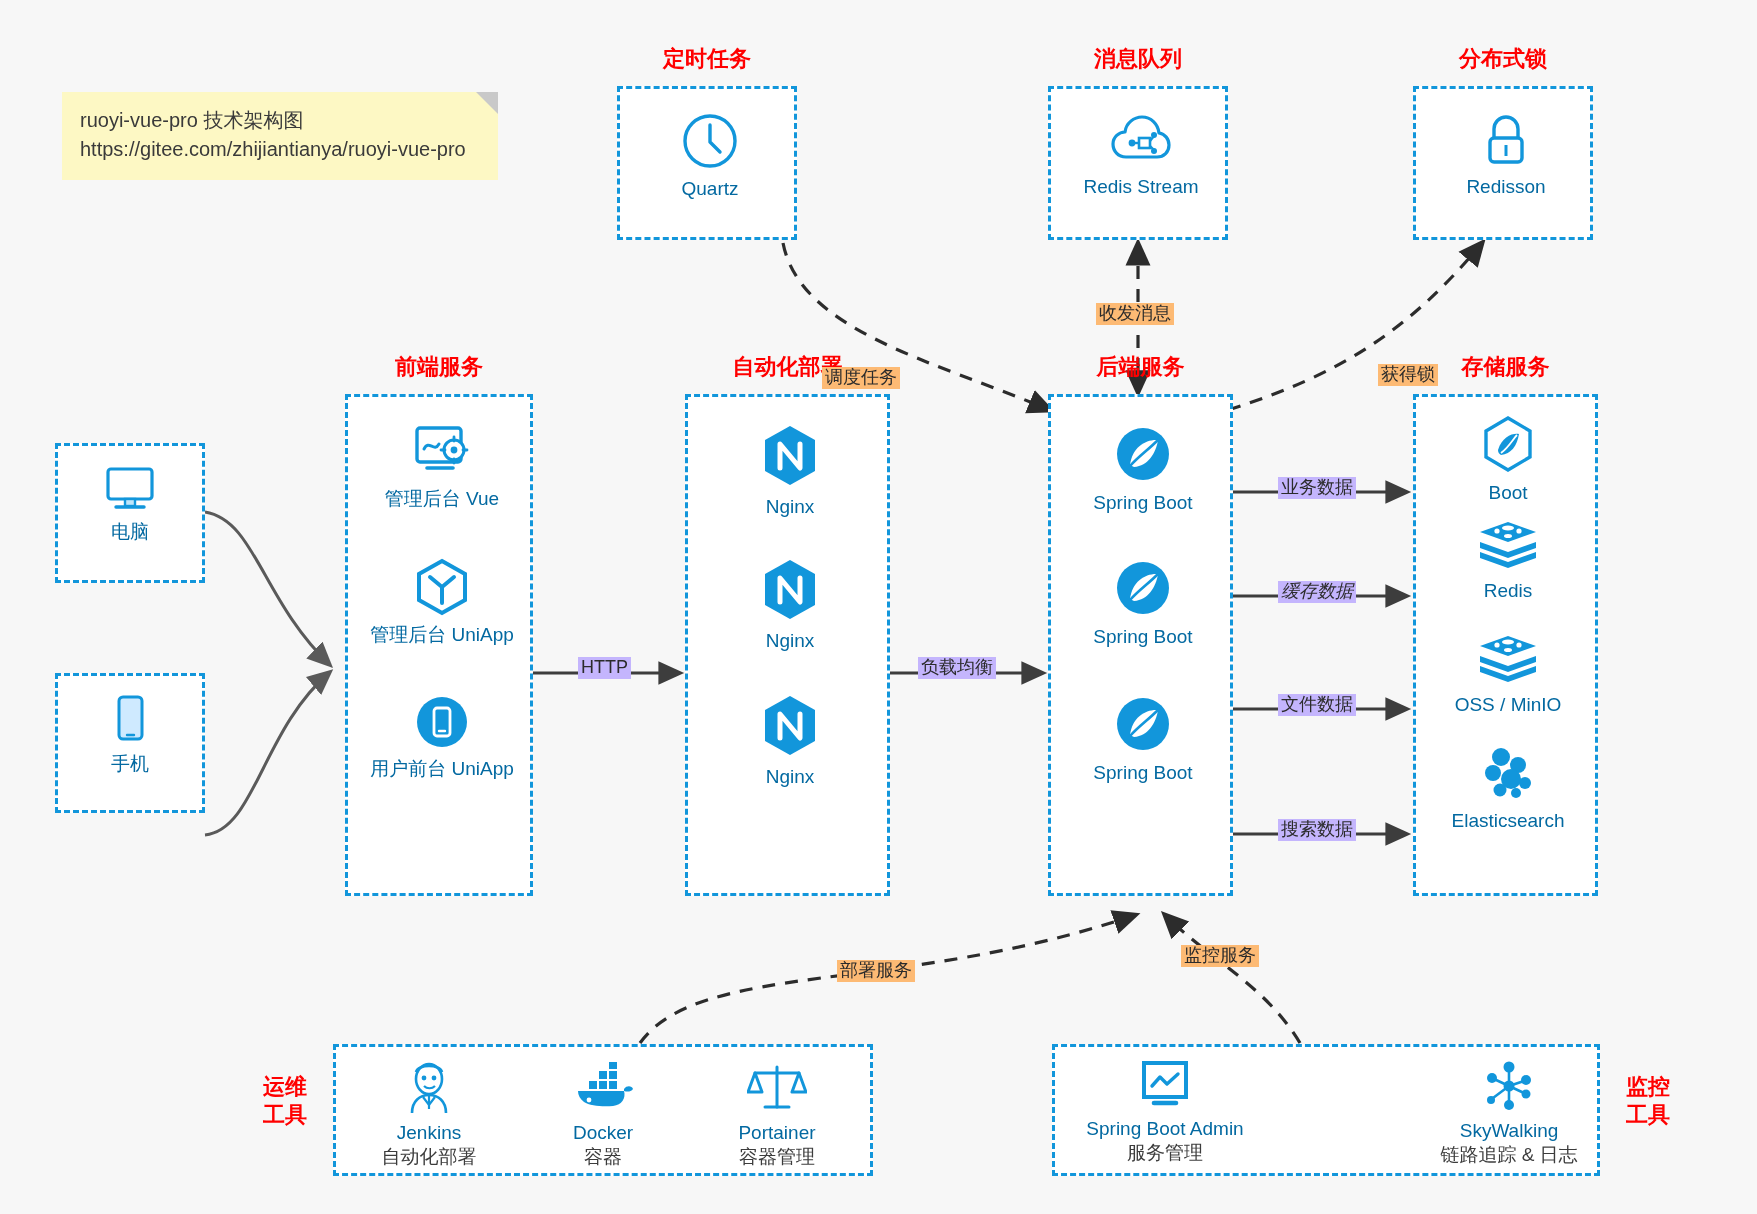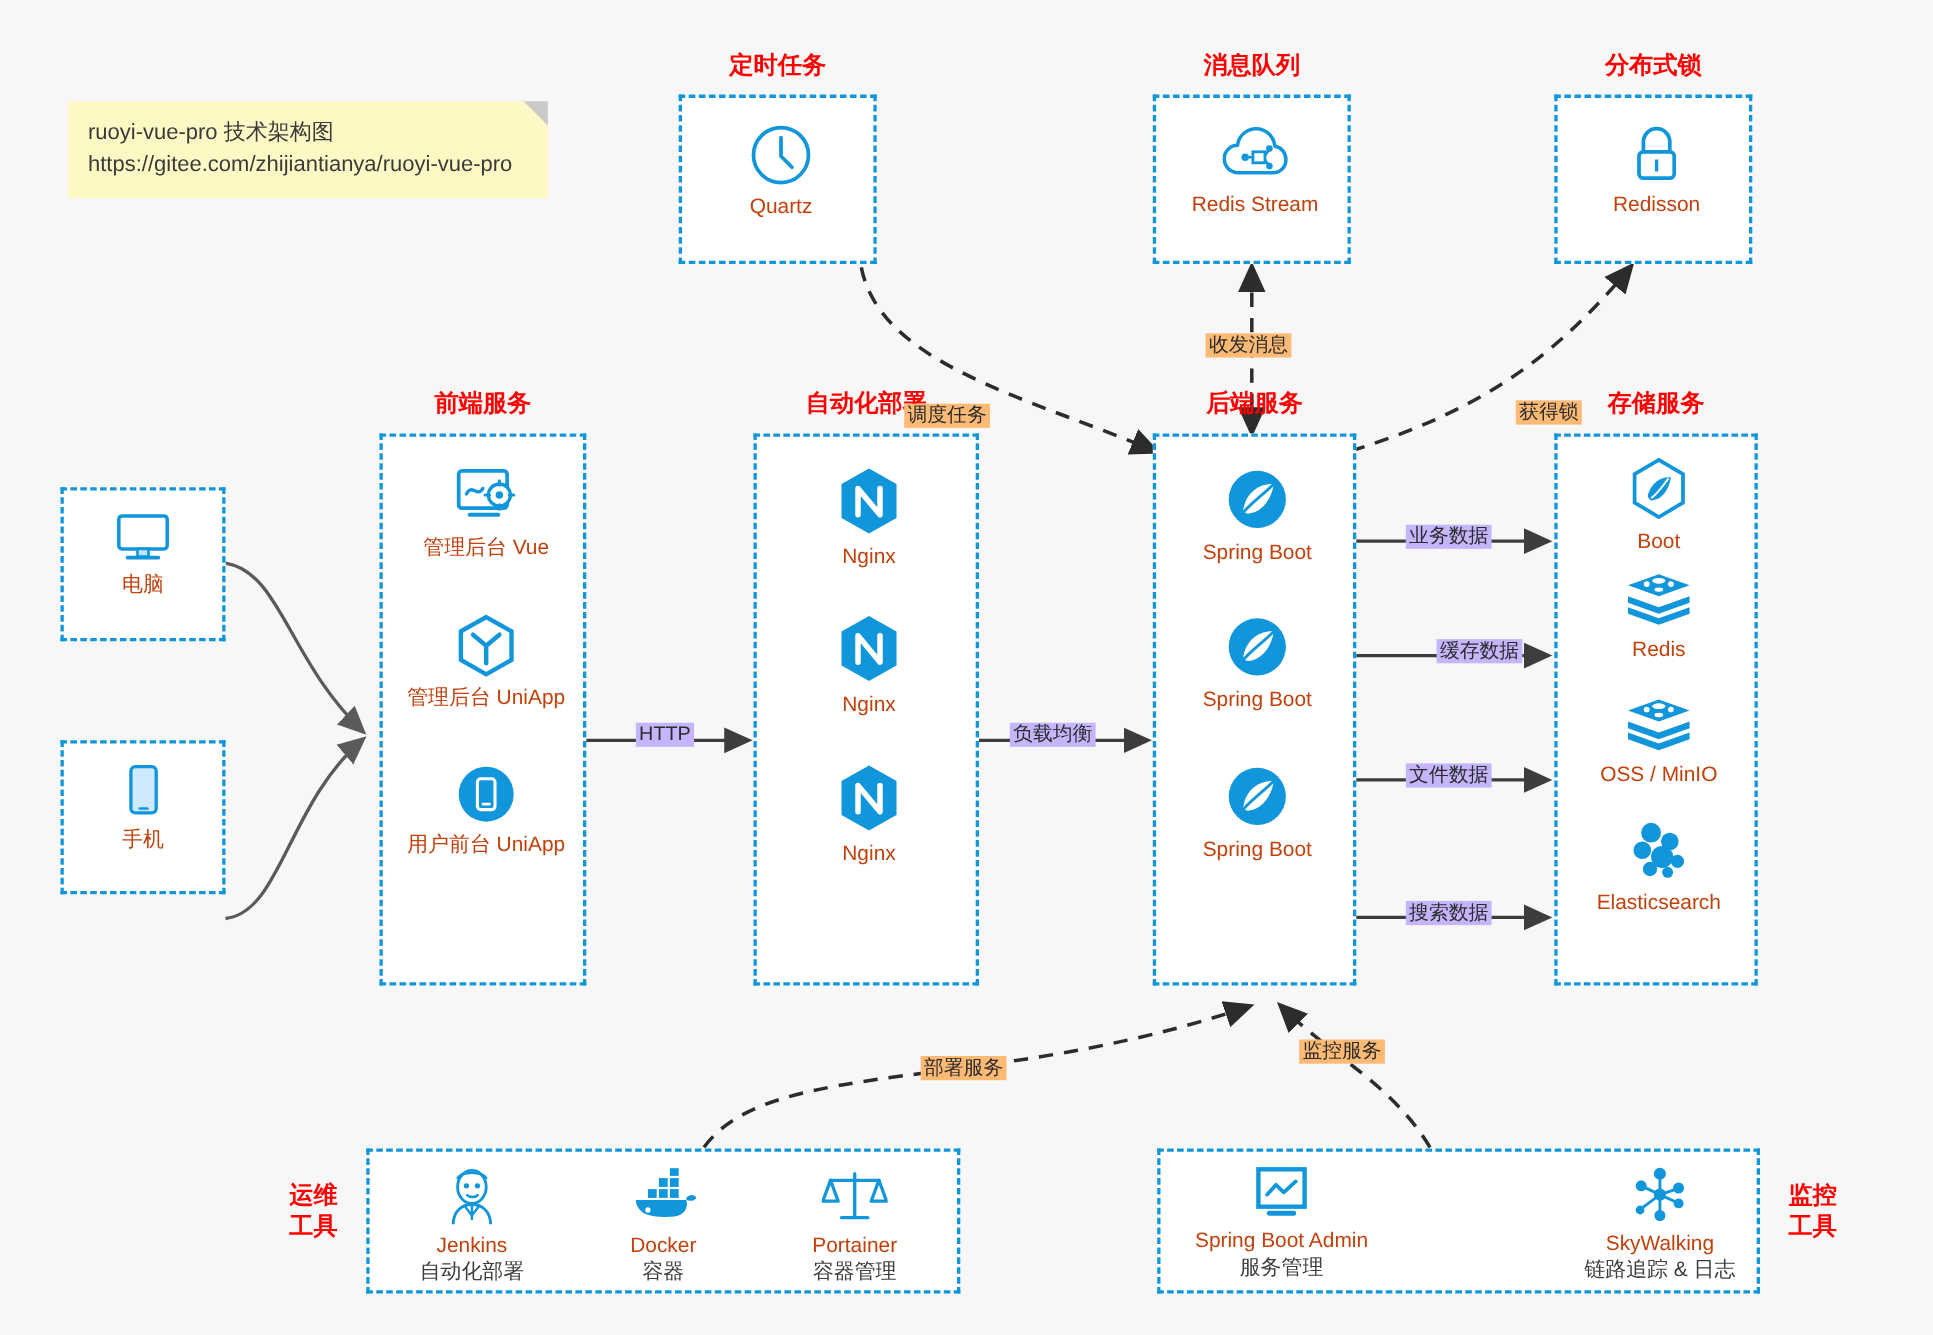--- a/index.html
+++ b/index.html
@@ -68,21 +68,21 @@
     box-sizing: border-box;
   }
   .node .icon {
     display: block;
     margin: 0 auto 6px auto;
     line-height: 0;
   }
   .node .cap {
     display: block;
     font-size: 19px;
-    color: #c2410c;
+    color: #0369a1;
     line-height: 1.25;
     white-space: nowrap;
   }
   .node .cap2 {
     display: block;
     font-size: 19px;
     color: #3c3c3c;
     line-height: 1.25;
     white-space: nowrap;
   }
@@ -510,19 +510,19 @@
     <div>监控</div>
     <div>工具</div>
   </div>
 
   <div class="elabel" style="left:578px; top:657px;">HTTP</div>
   <div class="elabel" style="left:918px; top:657px;">负载均衡</div>
   <div class="elabel onbg" style="left:822px; top:367px;">调度任务</div>
   <div class="elabel onbg" style="left:1096px; top:303px;">收发消息</div>
   <div class="elabel onbg" style="left:1378px; top:364px;">获得锁</div>
   <div class="elabel" style="left:1278px; top:477px;">业务数据</div>
-  <div class="elabel" style="left:1306px; top:581px;">缓存数据</div>
+  <div class="elabel" style="left:1278px; top:581px;font-style:italic;">缓存数据</div>
   <div class="elabel" style="left:1278px; top:694px;">文件数据</div>
   <div class="elabel" style="left:1278px; top:819px;">搜索数据</div>
   <div class="elabel onbg" style="left:837px; top:960px;">部署服务</div>
   <div class="elabel onbg" style="left:1181px; top:945px;">监控服务</div>
 
 </div>
 
 </body></html>

